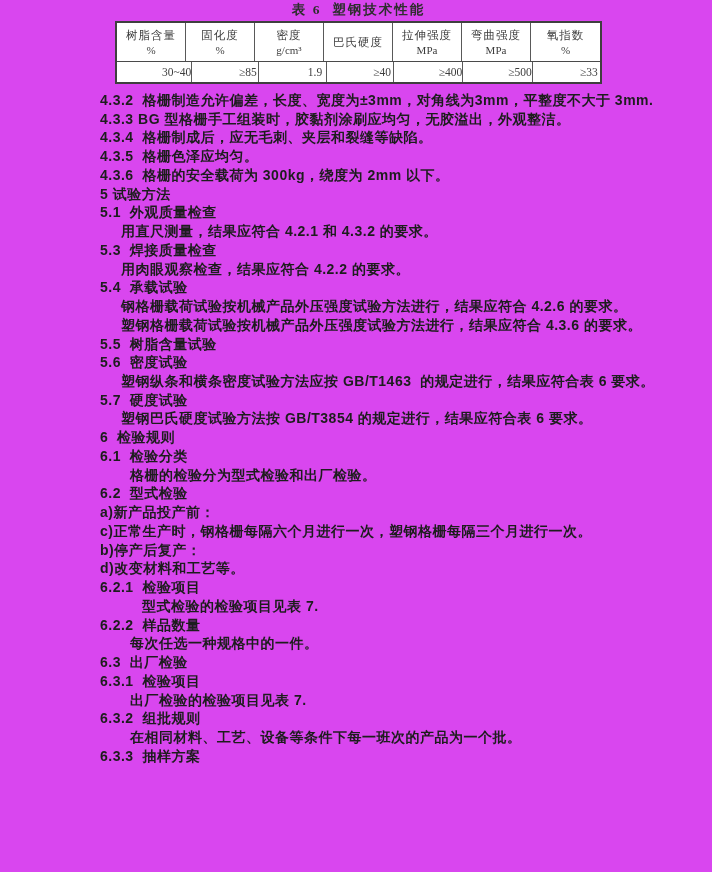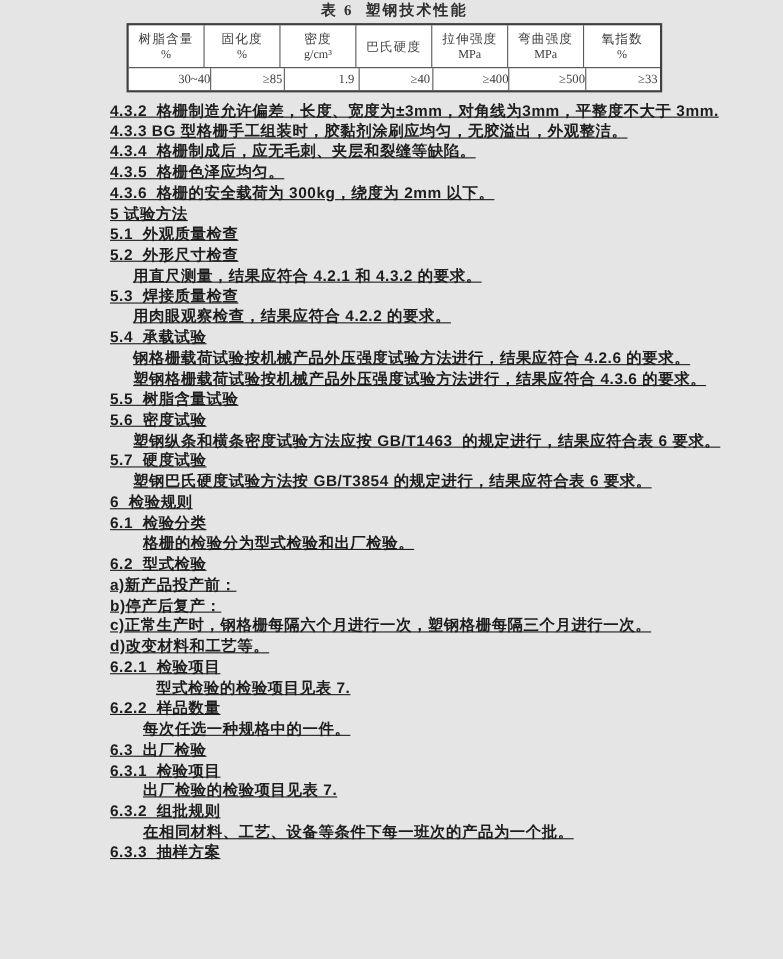--- a/index.html
+++ b/index.html
@@ -1,21 +1,21 @@
 <!DOCTYPE html>
 <html><head>
 <meta charset="utf-8">
 <style>
   html,body{margin:0;padding:0;}
   body{
     width:712px;height:872px;background:#ffffff;
     font-family:"Liberation Sans",sans-serif;
     position:relative;overflow:hidden;
   }
-  .page{position:absolute;inset:0;background:#e5e5e5;}
+  .page{position:absolute;inset:0;background:#d946ef;}
 
   
   .caption{
     position:absolute;top:1px;left:115px;width:487px;
     text-align:center;font-family:"Liberation Serif",serif;
     font-size:13.5px;font-weight:700;color:#2e2e2e;letter-spacing:2px;
     white-space:pre;
   }
 
   
@@ -47,21 +47,21 @@
   }
   .td:last-child{border-right:0;}
 
   
   .lines{
     position:absolute;top:91px;left:100px;width:520px;
   }
   .line{
     height:18.74px;line-height:18.74px;
     font-size:14px;font-weight:600;color:#1d1d1d;
-    letter-spacing:0.5px;white-space:pre;text-decoration:underline;
+    letter-spacing:0.5px;white-space:pre;
   }
   .ind-0{padding-left:0;}
   .ind-1{padding-left:21px;}
   .ind-2{padding-left:30px;}
   .ind-3{padding-left:42px;}
 </style>
 </head>
 <body>
 
 <div class="page">
@@ -134,21 +134,20 @@
 
       <div class="line ind-0">4.3.5  格栅色泽应均匀。</div>
 
       <div class="line ind-0">4.3.6  格栅的安全载荷为 300kg，绕度为 2mm 以下。</div>
 
       <div class="line ind-0">5 试验方法</div>
 
       <div class="line ind-0">5.1  外观质量检查</div>
 
 
-      <div class="line ind-0">5.2  外形尺寸检查</div>
 
       <div class="line ind-1">用直尺测量，结果应符合 4.2.1 和 4.3.2 的要求。</div>
 
       <div class="line ind-0">5.3  焊接质量检查</div>
 
       <div class="line ind-1">用肉眼观察检查，结果应符合 4.2.2 的要求。</div>
 
       <div class="line ind-0">5.4  承载试验</div>
 
       <div class="line ind-1">钢格栅载荷试验按机械产品外压强度试验方法进行，结果应符合 4.2.6 的要求。</div>
@@ -169,23 +168,23 @@
       <div class="line ind-0">6  检验规则</div>
 
       <div class="line ind-0">6.1  检验分类</div>
 
       <div class="line ind-2">格栅的检验分为型式检验和出厂检验。</div>
 
       <div class="line ind-0">6.2  型式检验</div>
 
       <div class="line ind-0">a)新产品投产前：</div>
 
+      <div class="line ind-0">c)正常生产时，钢格栅每隔六个月进行一次，塑钢格栅每隔三个月进行一次。</div>
+
       <div class="line ind-0">b)停产后复产：</div>
-
-      <div class="line ind-0">c)正常生产时，钢格栅每隔六个月进行一次，塑钢格栅每隔三个月进行一次。</div>
 
       <div class="line ind-0">d)改变材料和工艺等。</div>
 
       <div class="line ind-0">6.2.1  检验项目</div>
 
       <div class="line ind-3">型式检验的检验项目见表 7.</div>
 
       <div class="line ind-0">6.2.2  样品数量</div>
 
       <div class="line ind-2">每次任选一种规格中的一件。</div>

